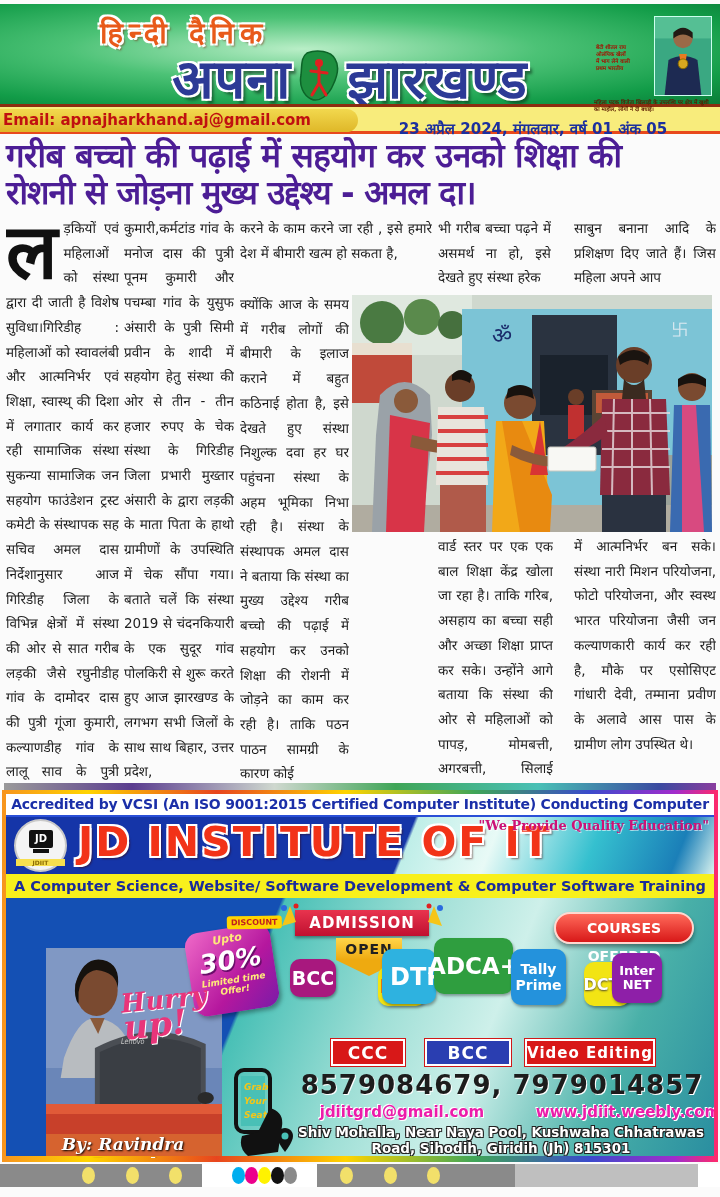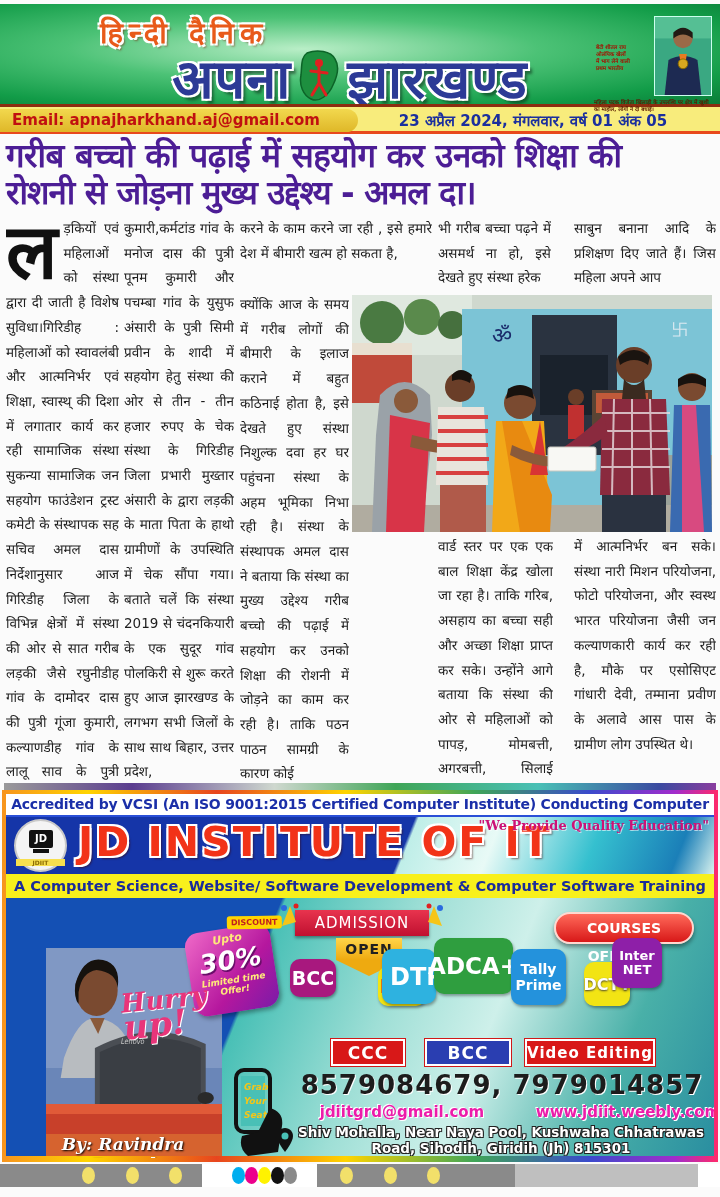--- a/index.html
+++ b/index.html
@@ -14,24 +14,24 @@
   .np-title { position:absolute; left:60px; top:36px; width:580px; display:flex; align-items:center; justify-content:center; gap:6px; }
   .np-title span { font-size:54px; font-weight:800; color:#2c3a96; letter-spacing:1px;
     text-shadow:-2px -2px 0 #fff,2px -2px 0 #fff,-2px 2px 0 #fff,2px 2px 0 #fff,4px 5px 3px rgba(10,40,20,.55); }
   .athlete { position:absolute; right:8px; top:12px; width:58px; height:80px; border:1px solid #cfe; }
   .mast-caption { position:absolute; right:68px; top:40px; width:56px; font-size:5.5px; line-height:7px; color:#a21200; font-weight:bold; }
   .mast-caption2 { position:absolute; right:6px; top:95px; width:120px; font-size:5.5px; line-height:7px; color:#5a1a00; font-weight:bold; z-index:5; }
 
   
   .infobar { position:absolute; left:0; top:104px; width:720px; height:30px; background:#f8ec7c;
     border-top:3px solid #8c2d10; border-bottom:3px solid #e8491c; }
-  .email-pill { position:absolute; left:0; top:2px; height:23px; width:358px; padding-left:12px;
+  .email-pill { position:absolute; left:0; top:2px; height:23px; width:358px; padding-left:3px;
     background:linear-gradient(#f2d84e,#dfb728); border-radius:0 12px 12px 0;
     font-size:15px; font-weight:bold; color:#c01010; line-height:23px; }
-  .date-line { position:absolute; left:368px; top:3px; width:330px; text-align:center;
+  .date-line { position:absolute; left:368px; top:11px; width:330px; text-align:center;
     font-size:15px; font-weight:bold; color:#1b2f9e; line-height:22px; }
 
   
   .headline { position:absolute; left:6px; top:137px; width:708px; color:#4c1d95; font-weight:700; }
   .headline .h1 { font-size:33px; line-height:37px; letter-spacing:-.5px; }
   .headline .h2 { font-size:33px; line-height:37px; letter-spacing:-1px; }
 
   
   .col { position:absolute; font-size:13.5px; line-height:24.7px; text-align:justify; color:#1d1d1d; font-weight:500; overflow:hidden; }
   .dropcap { float:left; font-size:76px; line-height:64px; font-weight:bold; color:#111; padding:4px 6px 0 0; }
@@ -82,21 +82,21 @@
   .discount { position:absolute; left:183px; top:30px; width:86px; height:84px; transform:rotate(-9deg);
     background:linear-gradient(135deg,#f06ac8,#b5179e 60%,#7a1ba8); border-radius:14px; text-align:center; color:#fff; z-index:3;
     box-shadow:2px 3px 4px rgba(0,0,0,.35); padding-top:4px; }
   .discount .d-top { font-size:11px; font-style:italic; color:#ffe97a; font-weight:bold; }
   .discount .d-pct { font-size:26px; font-weight:800; font-style:italic; text-shadow:1px 2px 0 #6a0d6a; }
   .discount .d-sub { font-size:9px; font-style:italic; color:#ffe97a; font-weight:bold; line-height:10px; }
   .d-tag { position:absolute; right:-14px; top:-8px; background:#ffd400; color:#c02020; font-size:8px; font-weight:bold;
     padding:2px 4px; border-radius:3px; transform:rotate(8deg); }
 
   .admission { position:absolute; left:289px; top:12px; width:134px; height:26px; background:linear-gradient(#e8344e,#c01030);
-    color:#fff; font-size:15px; font-weight:normal; text-align:center; line-height:26px; letter-spacing:1px;
+    color:#fff; font-size:15px; font-weight:bold; text-align:center; line-height:26px; letter-spacing:1px;
     box-shadow:0 2px 3px rgba(0,0,0,.4); }
   .open { position:absolute; left:330px; top:40px; width:66px; height:22px; background:linear-gradient(#ffd54a,#eeaa10);
     color:#202020; font-size:14px; font-weight:bold; text-align:center; line-height:22px; letter-spacing:1px; }
   .open-arrow { position:absolute; left:330px; top:62px; width:0; height:0;
     border-left:33px solid transparent; border-right:33px solid transparent; border-top:16px solid #eeaa10; }
   .confetti { position:absolute; z-index:2; }
 
   .courses-btn { position:absolute; left:548px; top:14px; width:140px; height:32px;
     background:linear-gradient(#ff6a5a,#d81818); border:2px solid #ffd8d0; border-radius:16px;
     color:#fff; font-size:14px; font-weight:bold; text-align:center; line-height:28px; box-shadow:0 3px 4px rgba(0,0,0,.4); }
@@ -104,21 +104,21 @@
   .badge { position:absolute; border-radius:10px; color:#fff; font-weight:800; text-align:center;
     box-shadow:1px 2px 3px rgba(0,0,0,.35); display:flex; align-items:center; justify-content:center; }
   .badge.ytext { color:#d81818; }
   .badge.wout { text-shadow:0 1px 2px rgba(0,0,60,.7);margin-left:17px; }
   .b-bcc1 { left:284px; top:61px; width:46px; height:38px; font-size:19px; }
   .b-dca  { left:328px; top:68px; width:48px; height:40px; font-size:19px;margin-left:44px; }
   .b-dtp  { left:376px; top:51px; width:54px; height:55px; font-size:24px;padding-left:16px; }
   .b-adca { left:428px; top:40px; width:79px; height:56px; font-size:23px; }
   .b-tally{ left:505px; top:51px; width:55px; height:56px; font-size:14px; line-height:16px; }
   .b-dctt { left:561px; top:64px; width:46px; height:44px; font-size:16px; }
-  .b-net  { left:606px; top:40px; width:50px; height:50px; font-size:13px; line-height:14px; }
+  .b-net  { left:606px; top:55px; width:50px; height:50px; font-size:13px; line-height:14px; }
 
   .badge2 { position:absolute; top:141px; height:27px; border:2px solid #fff; outline:1px solid #d01818;
     color:#fff; font-weight:800; text-align:center; display:flex; align-items:center; justify-content:center;
     font-size:17px; letter-spacing:1px; }
   .b-ccc { left:325px; width:74px; }
   .b-bcc2{ left:419px; width:86px; }
   .b-ve  { left:519px; width:130px; font-size:15px; }
 
   .phones { position:absolute; left:290px; top:172px; width:412px; text-align:center; font-size:26px; font-weight:800;
     color:#1c1c1c; letter-spacing:1px; text-shadow:1px 1px 0 #fff; }

